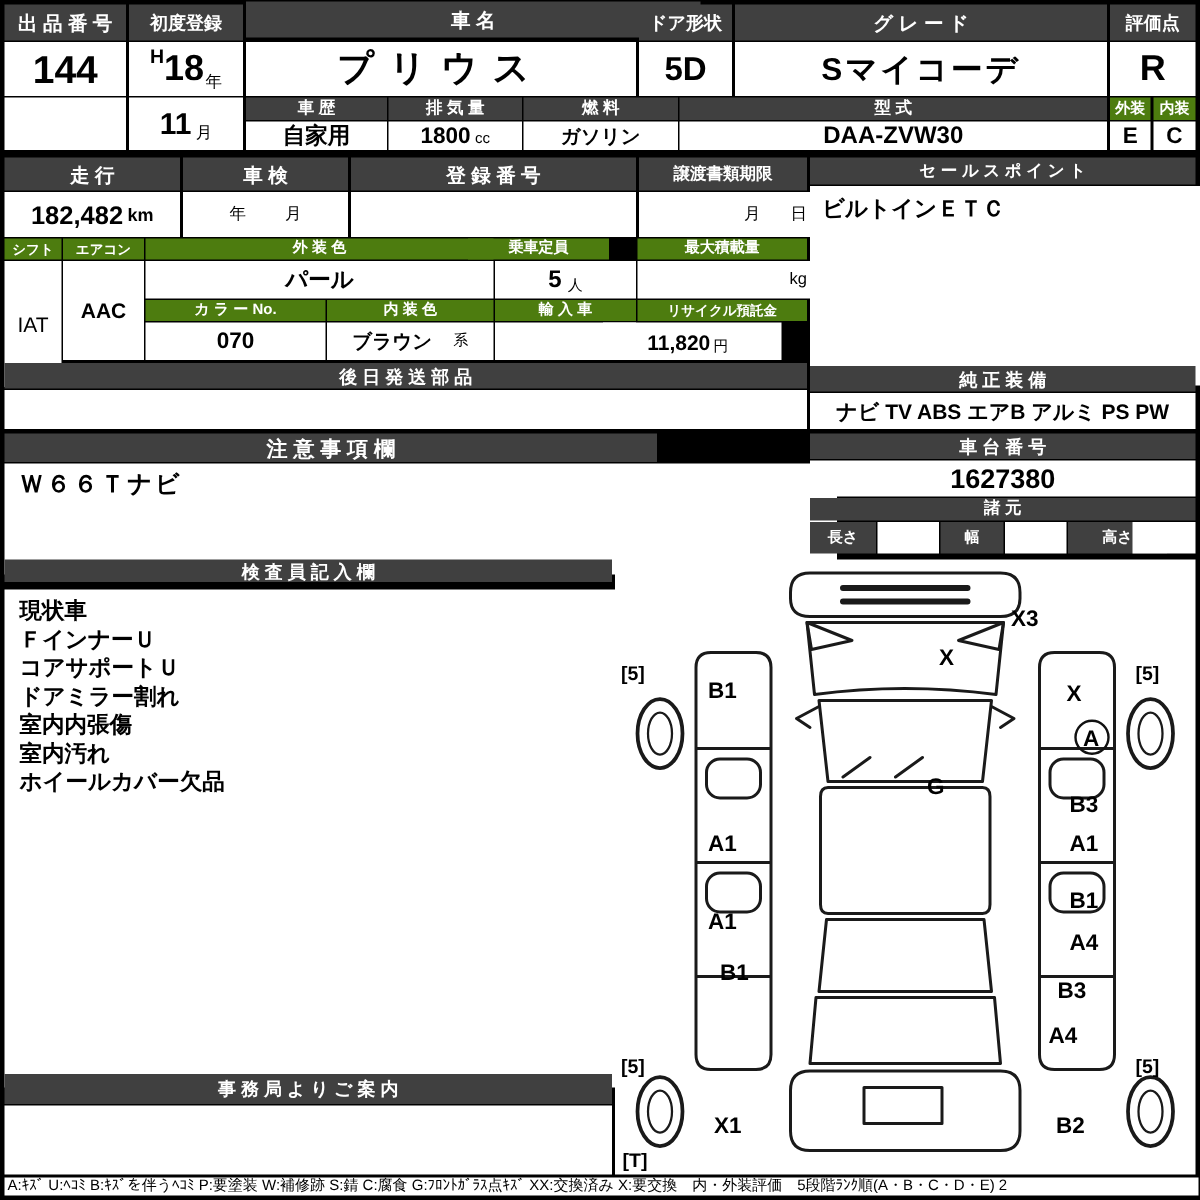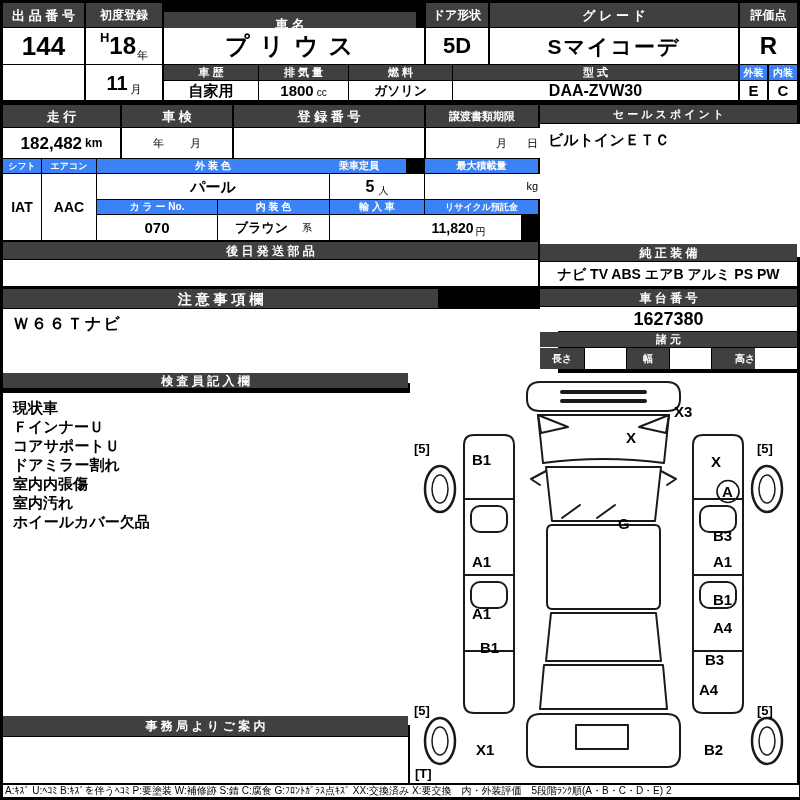--- a/index.html
+++ b/index.html
@@ -1,33 +1,33 @@
 <!DOCTYPE html>
 <html><head>
 <meta charset="utf-8">
 <style>
   html,body{margin:0;padding:0;background:#888}
   body{width:800px;height:800px;font-family:"Liberation Sans","DejaVu Sans",sans-serif}
   .sheet{position:relative;width:800px;height:800px;background:#000;overflow:hidden}
   .cell{position:absolute;background:#fff;display:flex;align-items:center;justify-content:center;
         color:#000;line-height:1;white-space:nowrap;overflow:hidden}
   .hd{background:#404040;color:#fff;font-weight:bold;font-size:13px}
-  .hg{background:#3b82f6;color:#fff;font-weight:bold;font-size:10px}
+  .hg{background:#4d7c0f;color:#fff;font-weight:bold;font-size:10px}
   .tl{align-items:flex-start;justify-content:flex-start}
   #inspector-list div{line-height:19px}
   svg text{font-family:"Liberation Sans","DejaVu Sans",sans-serif}
 </style>
 </head>
 <body>
 
 <div class="sheet">
 
   <div class="cell hd" style="left:3px;top:3px;width:81px;height:24px">出 品 番 号</div>
   <div class="cell hd" style="left:86px;top:3px;width:76px;height:24px;font-size:12px">初度登録</div>
-  <div class="cell hd" style="left:164px;top:12px;width:252px;height:24px">車 名</div>
+  <div class="cell hd" style="left:164px;top:1px;width:303px;height:24px">車 名</div>
   <div class="cell hd" style="left:426px;top:3px;width:62px;height:24px;font-size:12px">ドア形状</div>
   <div class="cell hd" style="left:490px;top:3px;width:248px;height:24px">グ レ ー ド</div>
   <div class="cell hd" style="left:740px;top:3px;width:57px;height:24px;font-size:12px">評価点</div>
 
   <div class="cell" style="left:3px;top:28px;width:81px;height:36px;font-size:26px;font-weight:bold">144</div>
   <div class="cell" style="left:3px;top:65px;width:81px;height:35px"></div>
   <div class="cell" style="left:86px;top:28px;width:76px;height:36px">
     <span style="font-size:13px;font-weight:bold;align-self:flex-start;margin-top:3px">H</span>
     <span style="font-size:24px;font-weight:bold">18</span>
     <span style="font-size:11px;align-self:flex-end;margin-bottom:3px;margin-left:1px">年</span>
@@ -72,21 +72,21 @@
   <div class="cell hd" style="left:426px;top:105px;width:112px;height:22px;font-size:11px">譲渡書類期限</div>
   <div class="cell" style="left:426px;top:128px;width:112px;height:30px;justify-content:flex-end;padding-right:10px;gap:20px;font-size:11px">
     <span>月</span>
     <span>日</span>
   </div>
   <div class="cell hd" style="left:540px;top:105px;width:257px;height:18px;font-size:11px">セ ー ル ス ポ イ ン ト</div>
   <div class="cell tl" style="left:540px;top:124px;width:257px;height:117px;padding:8px;font-size:15px;font-weight:bold">ビルトインＥＴＣ</div>
 
   <div class="cell hg" style="left:3px;top:159px;width:38px;height:14px;font-size:9px">シフト</div>
   <div class="cell hg" style="left:42px;top:159px;width:54px;height:14px;font-size:9px">エアコン</div>
-  <div class="cell" style="left:3px;top:174px;width:38px;height:66px;font-size:14px;font-weight:bold">IAT</div>
+  <div class="cell" style="left:3px;top:174px;width:38px;height:84px;font-size:14px;font-weight:normal">IAT</div>
   <div class="cell" style="left:42px;top:174px;width:54px;height:66px;font-size:14px;font-weight:bold">AAC</div>
   <div class="cell hg" style="left:97px;top:159px;width:232px;height:14px">外 装 色</div>
   <div class="cell" style="left:97px;top:174px;width:232px;height:25px;font-size:15px;font-weight:bold">パール</div>
   <div class="cell hg" style="left:312px;top:159px;width:94px;height:14px">乗車定員</div>
   <div class="cell" style="left:330px;top:174px;width:94px;height:25px">
     <span style="font-size:16px;font-weight:bold">5</span>
     <span style="font-size:10px;align-self:flex-end;margin:0 0 3px 4px">人</span>
   </div>
   <div class="cell hg" style="left:425px;top:159px;width:113px;height:14px">最大積載量</div>
   <div class="cell" style="left:425px;top:174px;width:113px;height:25px;justify-content:flex-end;padding-right:8px;font-size:11px">kg</div>

